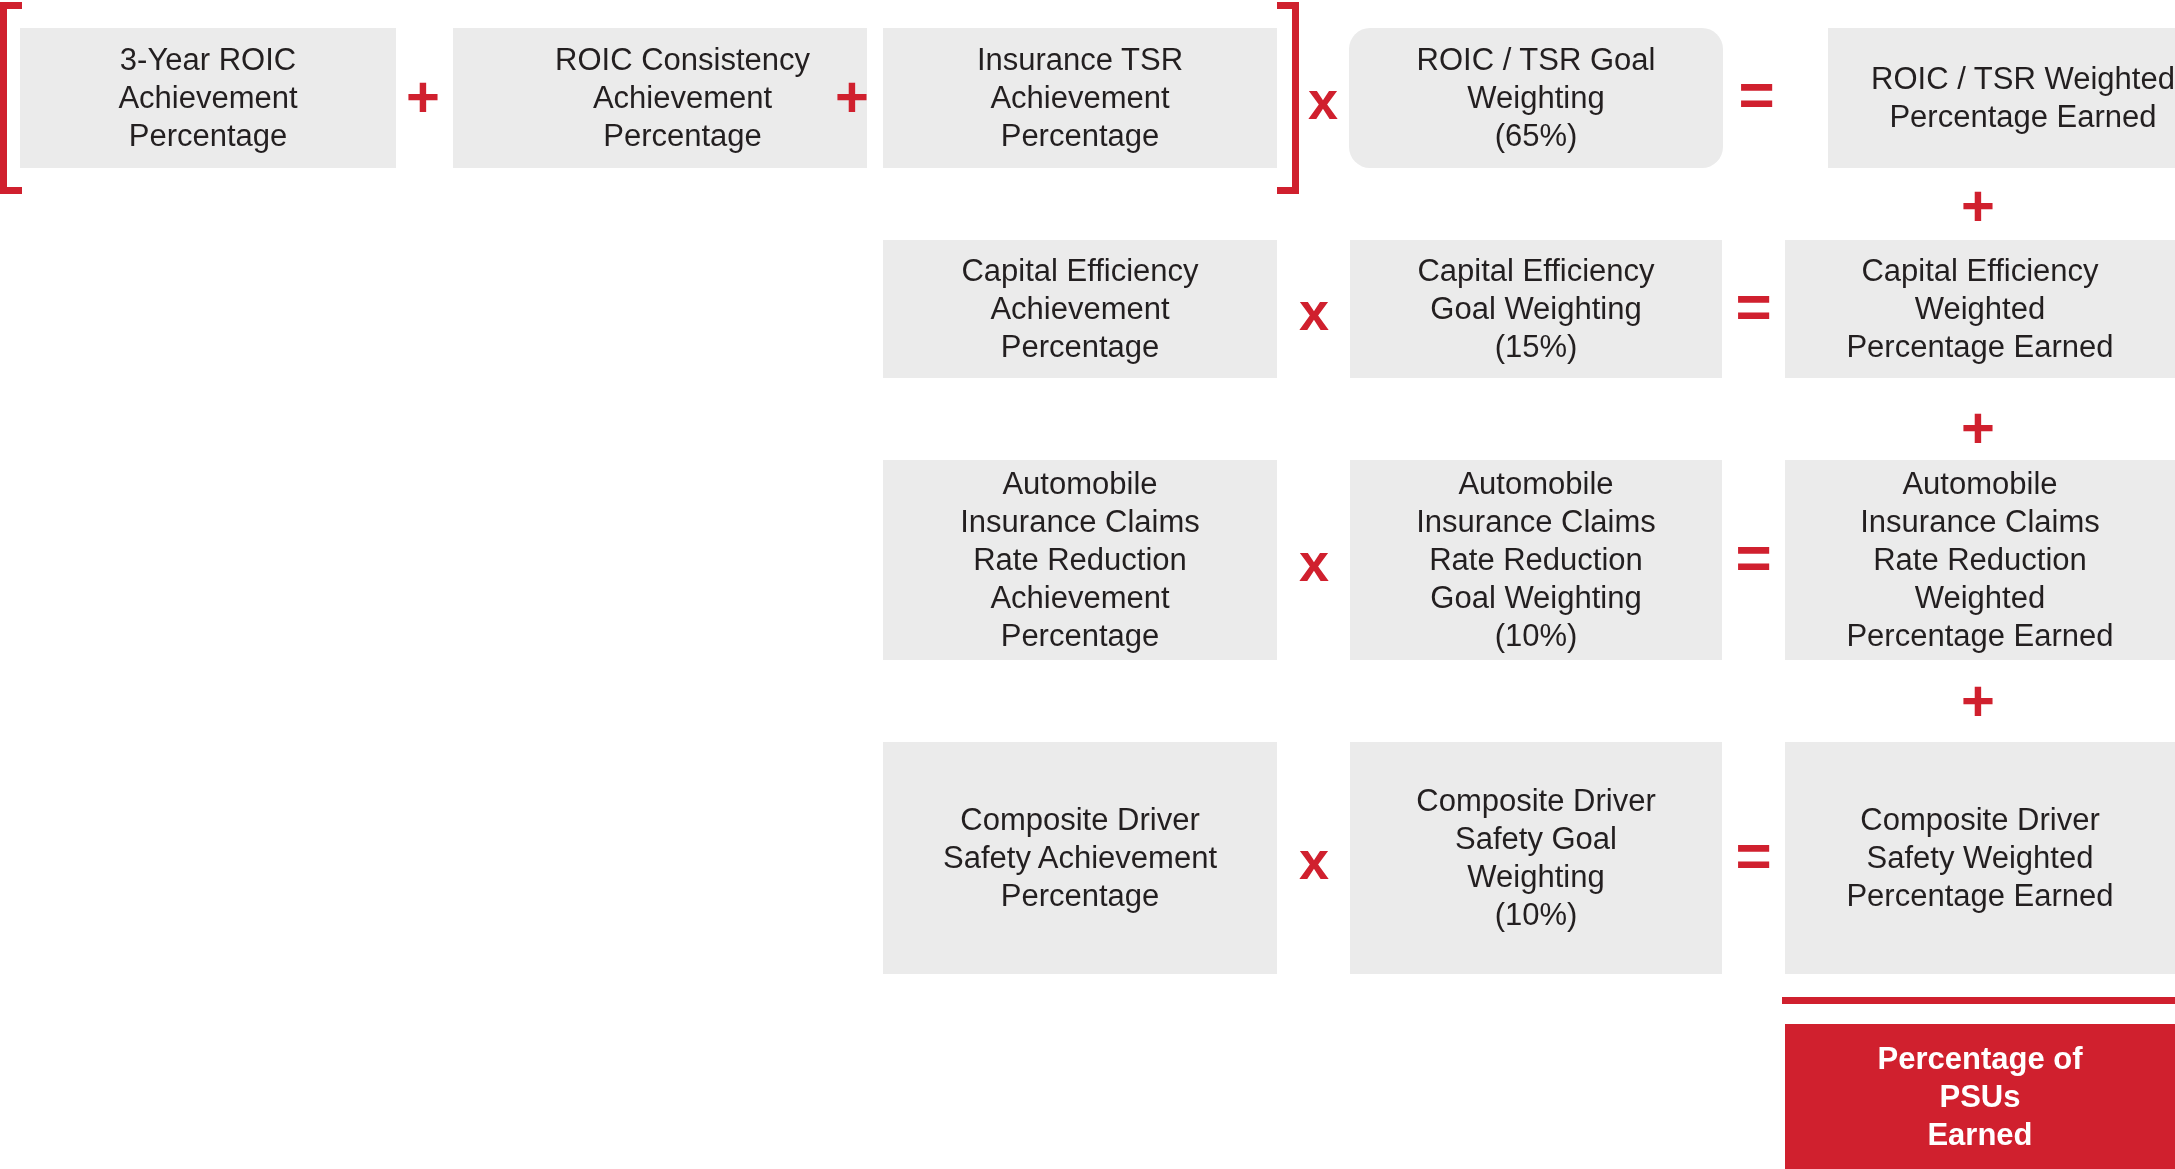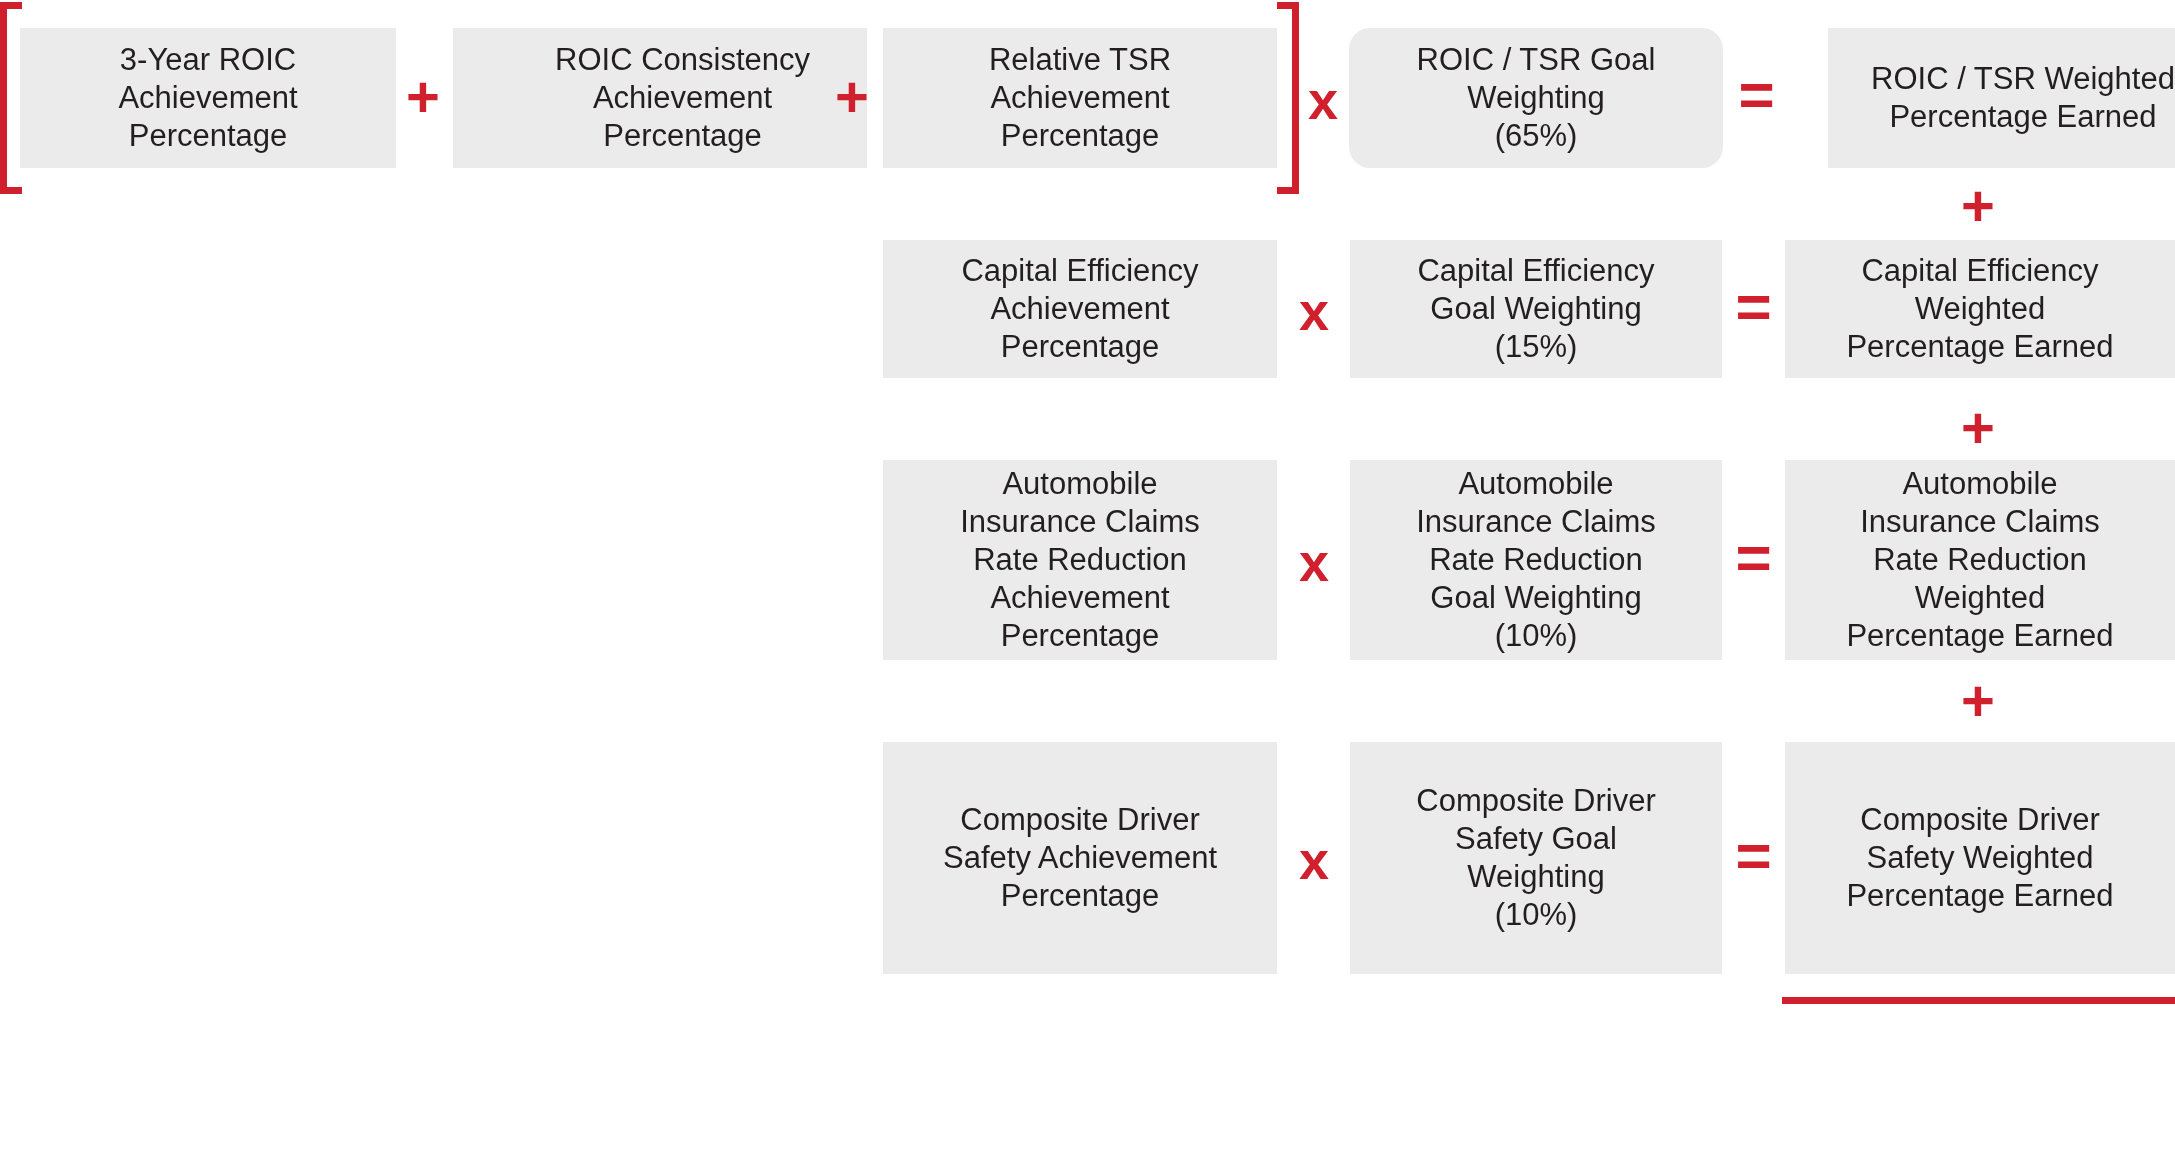--- a/index.html
+++ b/index.html
@@ -65,21 +65,21 @@
   <div class="bracket bracket-close"></div>
 
   <div class="box" style="left:20px;top:28px;width:376px;height:140px;">3-Year ROIC
 Achievement
 Percentage</div>
   <div class="op op-plus" style="left:423px;top:97px;">+</div>
   <div class="box" style="left:453px;top:28px;width:369px;height:140px;padding-left:45px;">ROIC Consistency
 Achievement
 Percentage</div>
   <div class="op op-plus" style="left:852px;top:97px;">+</div>
-  <div class="box" style="left:883px;top:28px;width:394px;height:140px;">Relative TSR
+  <div class="box" style="left:883px;top:28px;width:394px;height:140px;">Insurance TSR
 Achievement
 Percentage</div>
   <div class="op op-mult" style="left:1323px;top:100px;">x</div>
   <div class="box" style="left:1349px;top:28px;width:374px;height:140px;border-radius:21px;">ROIC / TSR Goal
 Weighting
 (65%)</div>
   <div class="op op-eq" style="left:1756px;top:95px;">=</div>
   <div class="box" style="left:1828px;top:28px;width:390px;height:140px;">ROIC / TSR Weighted
 Percentage Earned</div>
 
@@ -126,14 +126,17 @@
   <div class="box" style="left:1350px;top:742px;width:372px;height:232px;">Composite Driver
 Safety Goal
 Weighting
 (10%)</div>
   <div class="op op-eq" style="left:1753px;top:856px;">=</div>
   <div class="box" style="left:1785px;top:742px;width:390px;height:232px;">Composite Driver
 Safety Weighted
 Percentage Earned</div>
 
   <div class="sum-line"></div>
+  <div class="total-box">Percentage of
+PSUs
+Earned</div>
 
 </div>
 
 </body></html>

